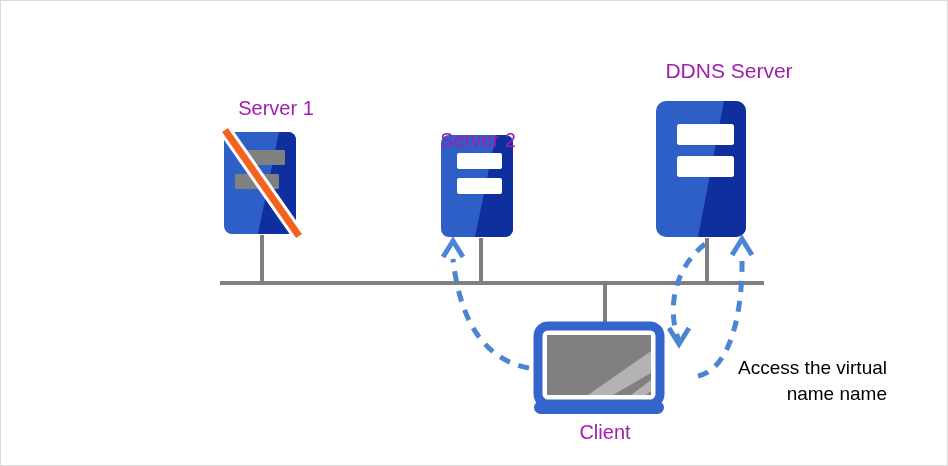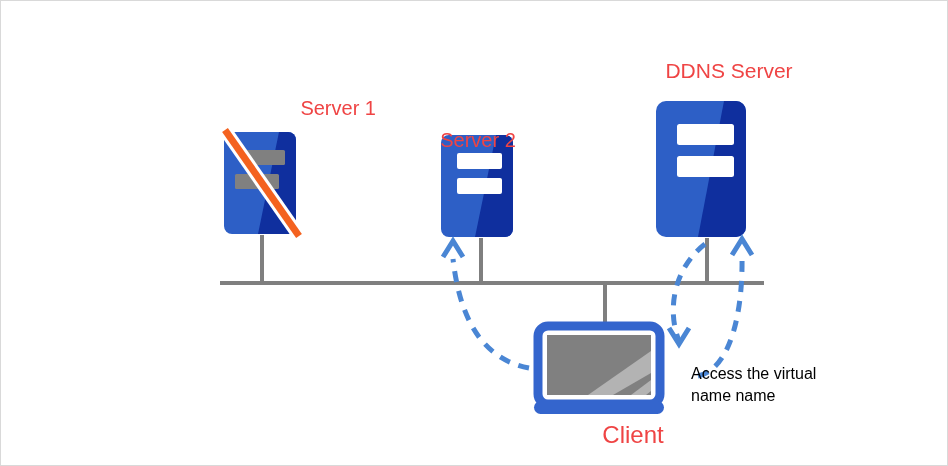--- a/index.html
+++ b/index.html
@@ -21,37 +21,37 @@
   }
   #diagram-svg {
     position: absolute;
     left: 0;
     top: 0;
     width: 948px;
     height: 466px;
   }
   .node-label {
     position: absolute;
-    color: #ef4444;
+    color: #a21caf;
     text-align: center;
     white-space: pre;
     line-height: 1.15;
     font-family: "Liberation Sans", sans-serif;
   }
-  .lbl-server1 { left: 175px; top: 96px; width: 200px; font-size: 20px; text-align: right; }
+  .lbl-server1 { left: 175px; top: 96px; width: 200px; font-size: 20px; }
   .lbl-server2 { left: 377px; top: 96px; width: 200px; font-size: 20px; margin-top: 32px; }
   .lbl-ddns    { left: 624px; top: 58px; width: 208px; font-size: 21px; }
-  .lbl-client  { left: 532px; top: 420px; width: 200px; font-size: 24px; }
+  .lbl-client  { left: 504px; top: 420px; width: 200px; font-size: 20px; }
   .annotation {
     position: absolute;
     left: 690px;
-    top: 362px;
+    top: 354px;
     width: 196px;
-    text-align: left;
-    font-size: 16px;
+    text-align: right;
+    font-size: 19px;
     line-height: 1.35;
     color: #000000;
     font-family: "Liberation Sans", sans-serif;
   }
 </style>
 </head>
 <body>
 
 <div id="canvas">
 

